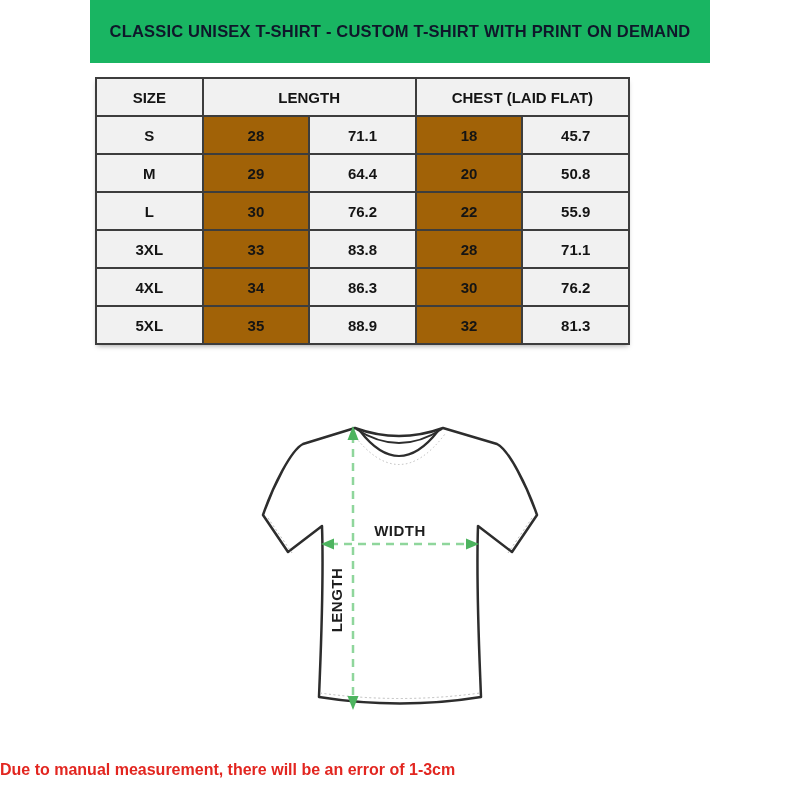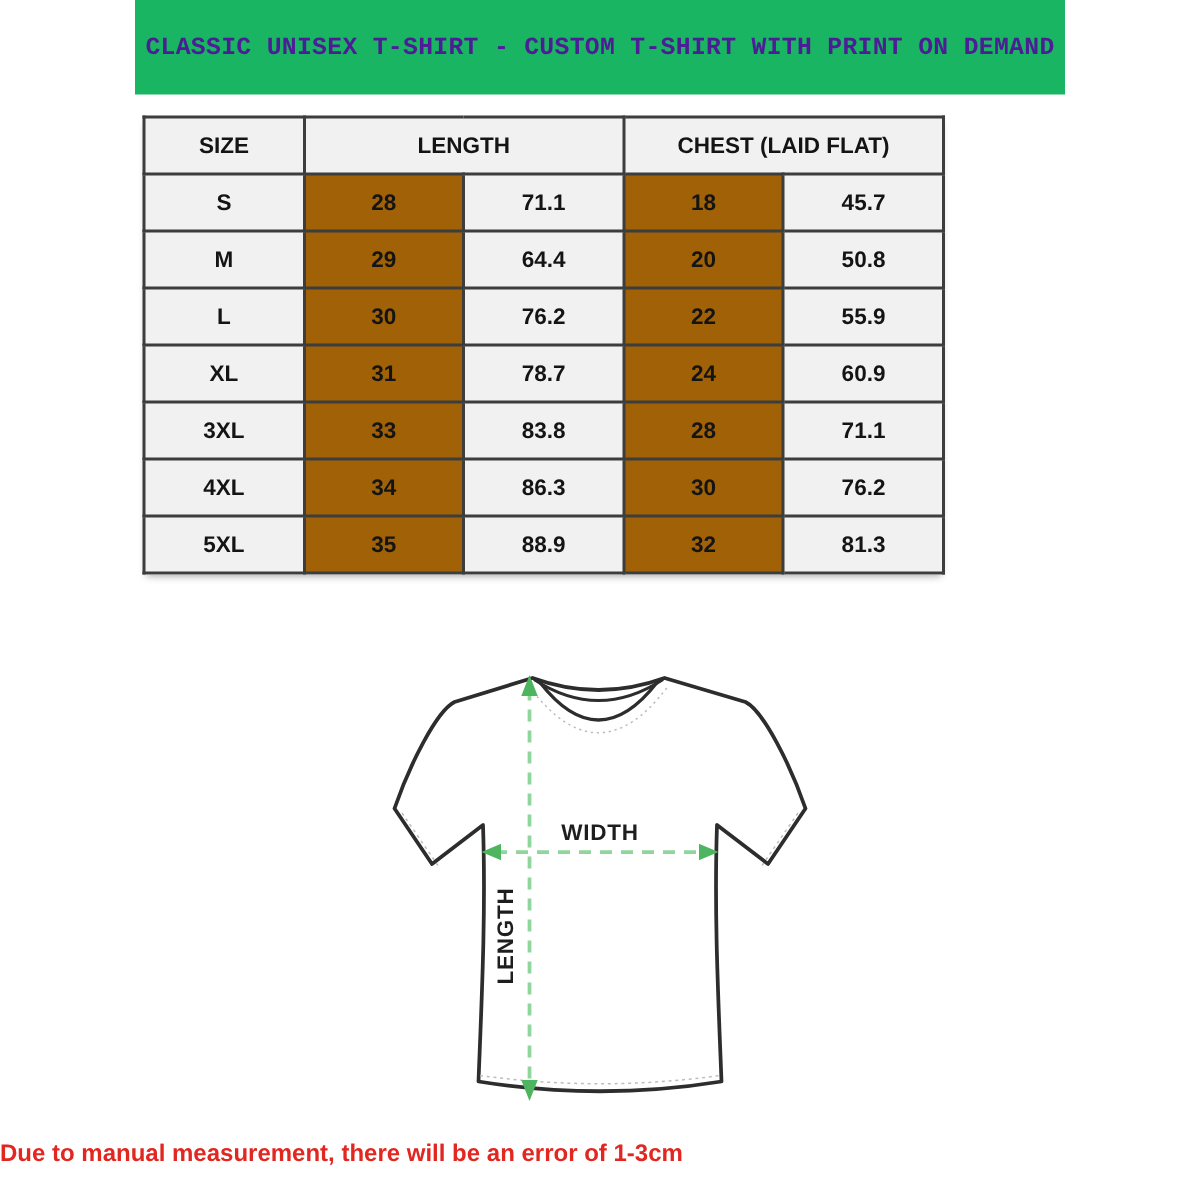--- a/index.html
+++ b/index.html
@@ -5,34 +5,34 @@
   html, body { margin:0; padding:0; }
   body {
     width:800px; height:800px; background:#ffffff; position:relative;
     font-family:"Liberation Sans", sans-serif; overflow:hidden;
   }
   .banner {
     position:absolute; left:90px; top:0; width:620px; height:63px;
     background:#19b562; display:flex; align-items:center; justify-content:center;
   }
   .banner-title {
-    color:#4c1d95; font-weight:700; font-size:16.5px; letter-spacing:0.2px; white-space:nowrap;font-family:Liberation Mono, monospace;
+    color:#0f172a; font-weight:700; font-size:16.5px; letter-spacing:0.2px; white-space:nowrap;
   }
   table.size-table {
     position:absolute; left:95px; top:77px; width:535px;
     border-collapse:collapse; table-layout:fixed;
     box-shadow:0 3px 5px -2px rgba(0,0,0,0.35);
   }
   .size-table th, .size-table td {
     border:2px solid #3d3d3d; height:36px; padding:0;
     text-align:center; vertical-align:middle;
     font-size:15px; font-weight:700; color:#141414; background:#a16207;
   }
   .size-table .gray { background:#f1f1f1; }
-  .shirt-wrap { position:absolute; left:250px; top:437px; width:300px; height:315px; }
+  .shirt-wrap { position:absolute; left:250px; top:413px; width:300px; height:315px; }
   .shirt-wrap svg text {
     font-family:"Liberation Sans", sans-serif; font-weight:700; font-size:15px;
     fill:#1e1e1e; letter-spacing:0.5px;
   }
   .note {
     position:absolute; left:0; top:761px; width:800px; 
     color:#e22620; font-weight:700; font-size:16px;
   }
 </style>
 </head>
@@ -71,27 +71,20 @@
       <td class="gray">64.4</td>
       <td>20</td>
       <td class="gray">50.8</td>
     </tr>
     <tr>
       <td class="gray">L</td>
       <td>30</td>
       <td class="gray">76.2</td>
       <td>22</td>
       <td class="gray">55.9</td>
-    </tr>
-    <tr>
-      <td class="gray">XL</td>
-      <td>31</td>
-      <td class="gray">78.7</td>
-      <td>24</td>
-      <td class="gray">60.9</td>
     </tr>
     <tr>
       <td class="gray">3XL</td>
       <td>33</td>
       <td class="gray">83.8</td>
       <td>28</td>
       <td class="gray">71.1</td>
     </tr>
     <tr>
       <td class="gray">4XL</td>

